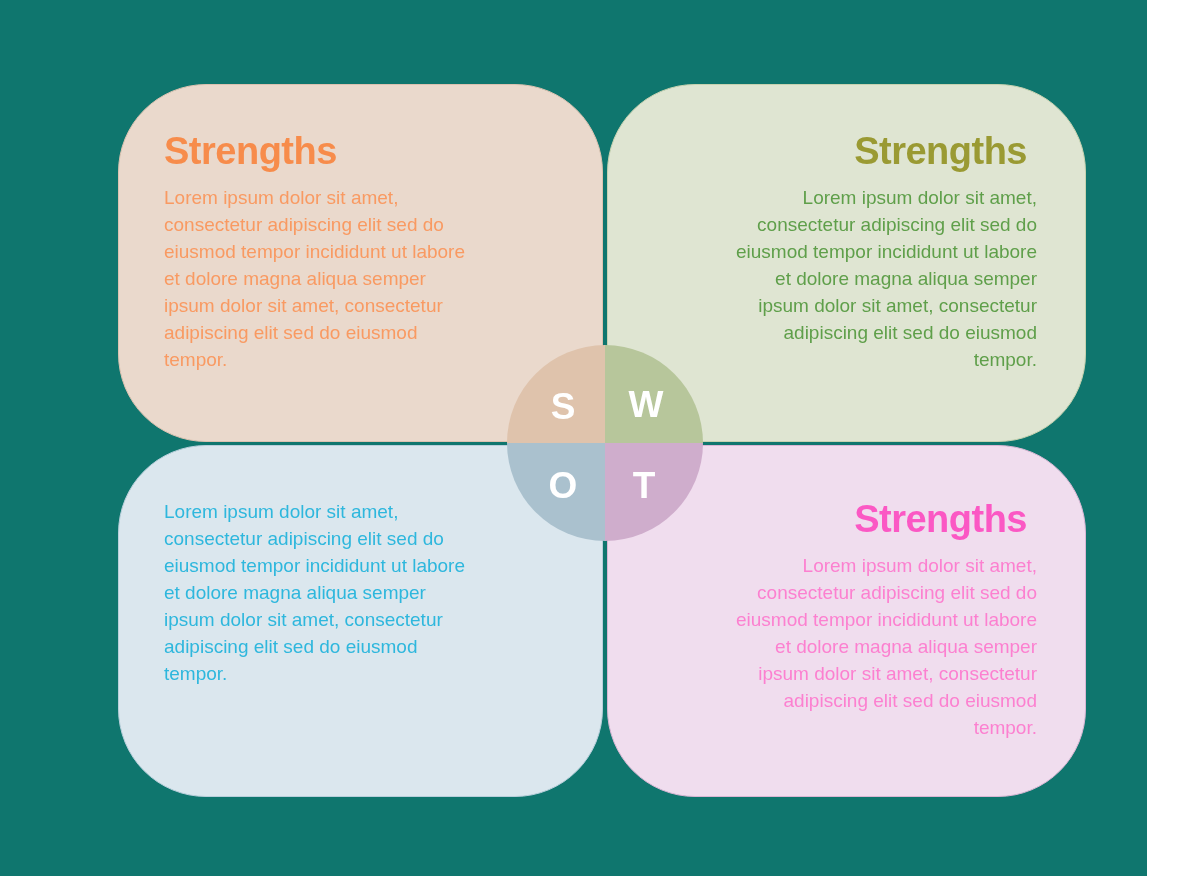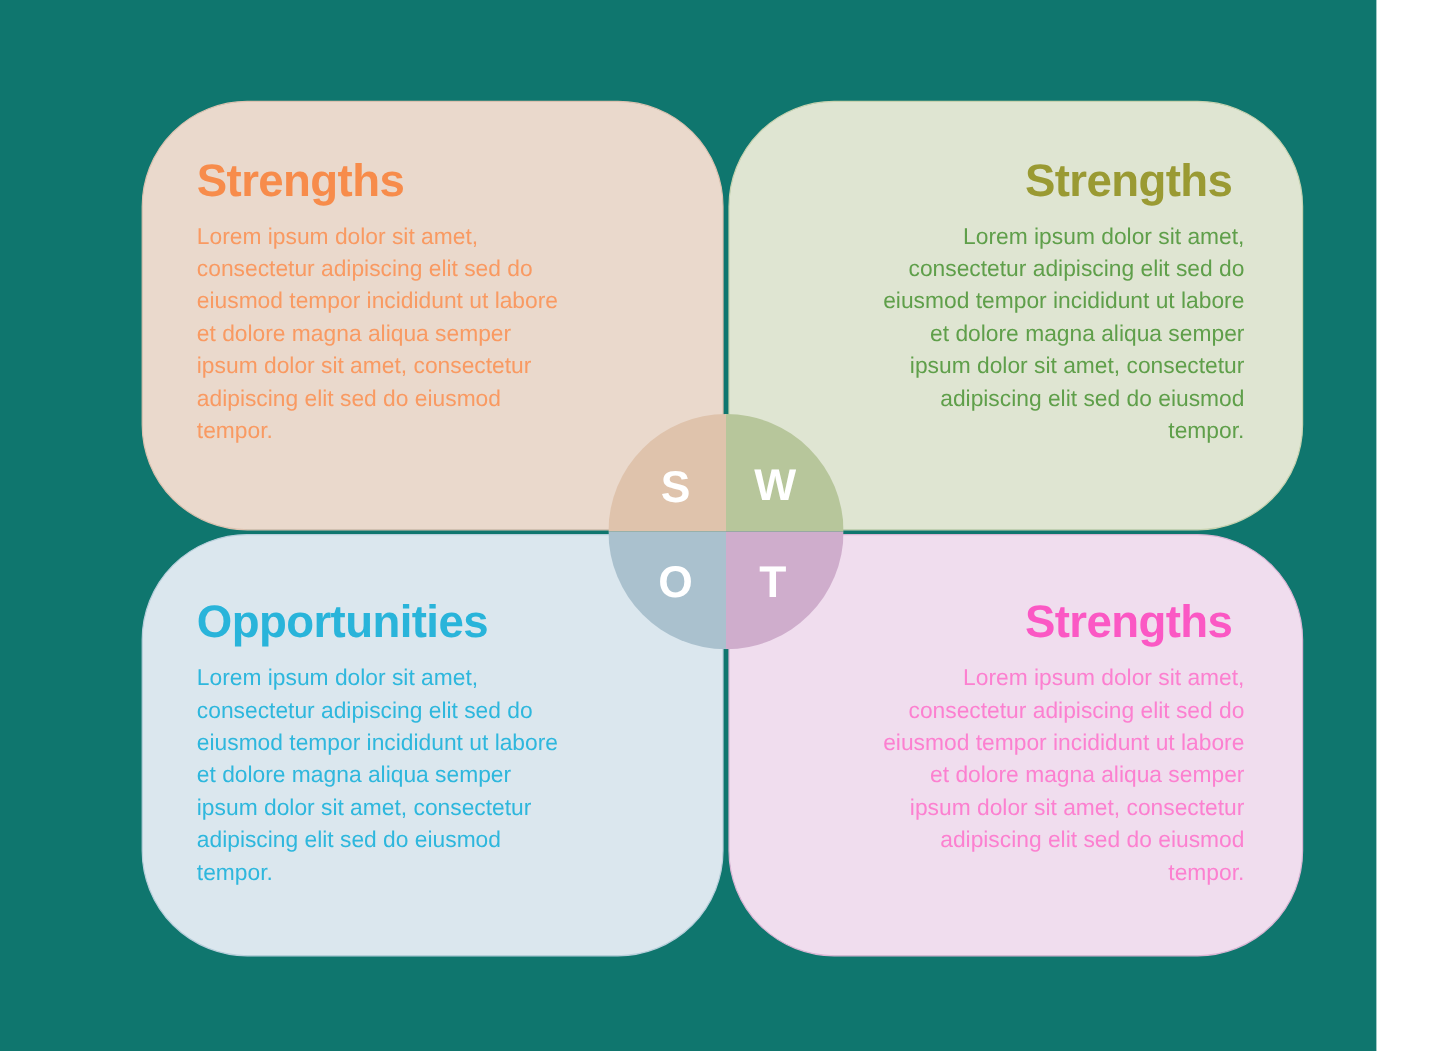--- a/index.html
+++ b/index.html
@@ -111,21 +111,20 @@
     <p style="color: rgb(95, 159, 74);">Lorem ipsum dolor sit amet,
 consectetur adipiscing elit sed do
 eiusmod tempor incididunt ut labore
 et dolore magna aliqua semper
 ipsum dolor sit amet, consectetur
 adipiscing elit sed do eiusmod
 tempor.</p>
   </section>
 
   <section class="card card-bl" style="background-color: rgb(219, 231, 238); border-color: rgb(184, 207, 219);">
-    <h2 class="c-cyan" style="color: rgb(41, 180, 218);">Opportunities</h2>
     <p style="color: rgb(46, 183, 221);">Lorem ipsum dolor sit amet,
 consectetur adipiscing elit sed do
 eiusmod tempor incididunt ut labore
 et dolore magna aliqua semper
 ipsum dolor sit amet, consectetur
 adipiscing elit sed do eiusmod
 tempor.</p>
   </section>
 
   <section class="card card-br" style="background-color: rgb(240, 221, 238); border-color: rgb(217, 182, 212);">

